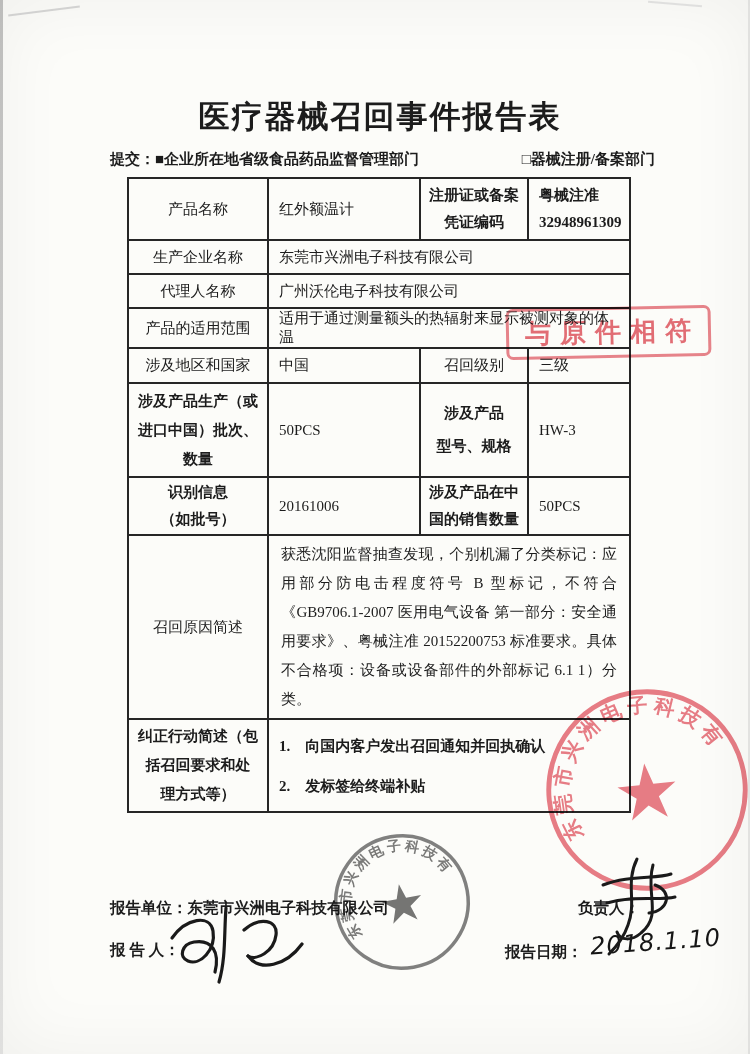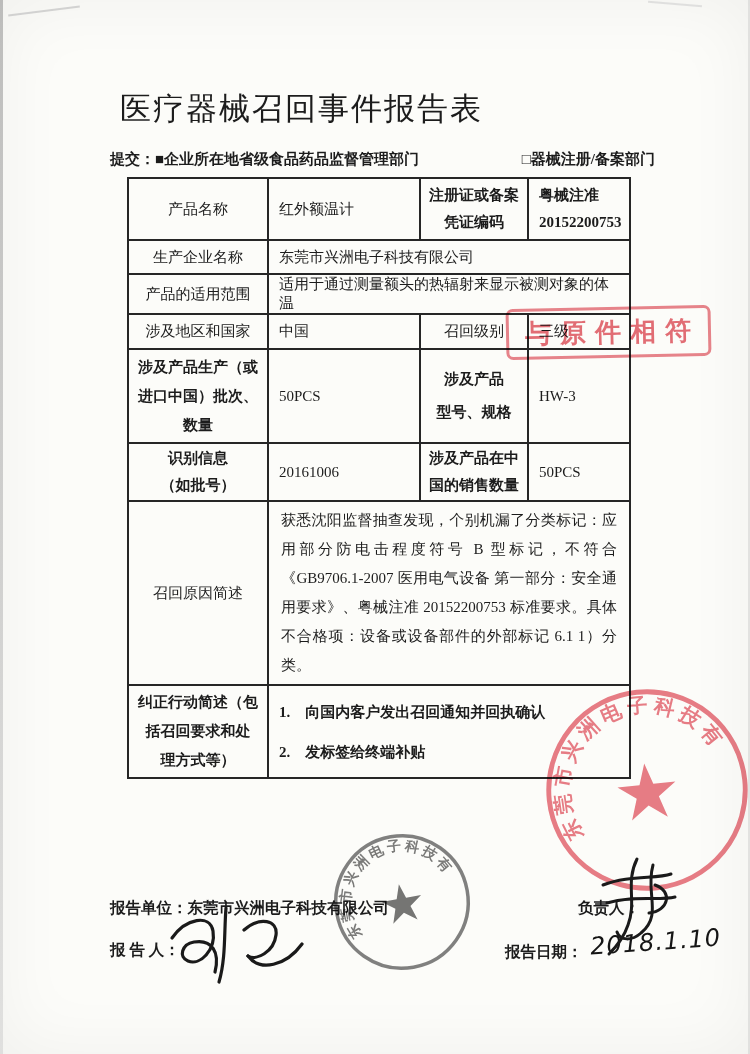--- a/index.html
+++ b/index.html
@@ -8,22 +8,22 @@
     background:#fcfcf9; color:#1c1c1c;
     font-family:"Liberation Serif", serif;
     box-shadow: inset 0 0 70px rgba(0,0,0,.05);
   }
   .edge-left  { position:absolute; left:0; top:0; width:3px; height:100%; background:linear-gradient(#8f8f8f,#cfcfcf); opacity:.55; }
   .edge-right { position:absolute; right:0; top:0; width:2px; height:100%; background:#bdbdbd; opacity:.35; }
   .corner-tl { position:absolute; left:8px; top:10px; width:72px; height:2px; background:#c2c2c2; transform:rotate(-7deg); opacity:.7; }
   .corner-tr { position:absolute; right:48px; top:3px; width:54px; height:2px; background:#cccccc; transform:rotate(5deg); opacity:.55; }
 
   .title {
-    position:absolute; left:120px; width:520px; top:88px;
-    font-size:31px; font-weight:400; letter-spacing:2px;
+    position:absolute; left:120px; width:520px; top:96px;
+    text-align:center; font-size:31px; font-weight:700; letter-spacing:2px;
   }
   .submit-line {
     position:absolute; top:150px; left:110px; width:545px;
     font-size:15px; font-weight:700; display:flex; justify-content:space-between;
   }
   .submit-line .opt { white-space:nowrap; }
 
   table.form {
     position:absolute; left:127px; top:177px;
     border-collapse:collapse; table-layout:fixed; width:502px;
@@ -97,25 +97,29 @@
         <col style="width:108px">
         <col style="width:102px">
       </colgroup>
     <tbody>
         <tr class="r1">
       <td class="lbl">产品名称</td>
       <td>红外额温计</td>
       <td class="lbl pre two-line">注册证或备案
 凭证编码</td>
       <td class="pre two-line">粤械注准
-20152200753</td>
+32948961309</td>
     </tr>
     <tr class="r2">
       <td class="lbl">生产企业名称</td>
       <td colspan="3">东莞市兴洲电子科技有限公司</td>
+    </tr>
+    <tr class="r3">
+      <td class="lbl">代理人名称</td>
+      <td colspan="3">广州沃伦电子科技有限公司</td>
     </tr>
     <tr class="r5">
       <td class="lbl">产品的适用范围</td>
       <td colspan="3">适用于通过测量额头的热辐射来显示被测对象的体温</td>
     </tr>
     <tr class="r6">
       <td class="lbl">涉及地区和国家</td>
       <td>中国</td>
       <td class="lbl">召回级别</td>
       <td>三级</td>

